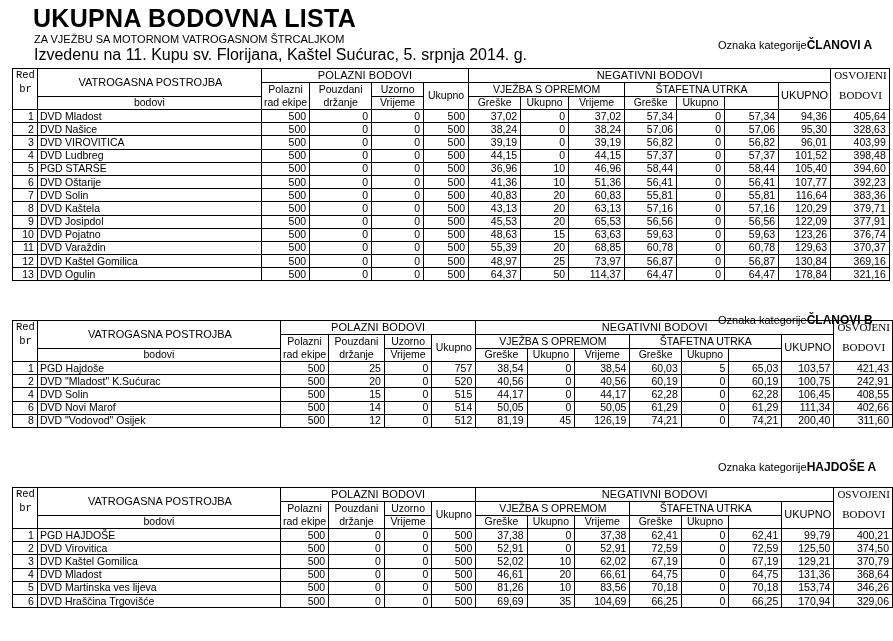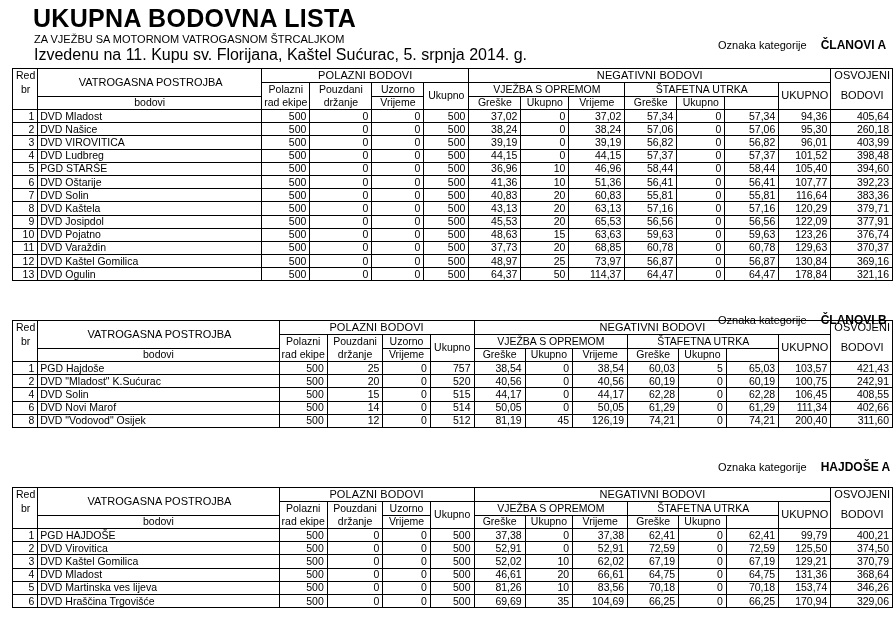--- a/index.html
+++ b/index.html
@@ -54,21 +54,20 @@
     font-size: 11px;
   }
   .cat-tag .cat-label {
     display: inline-block;
     text-align: right;
   }
   .cat-tag .cat-value {
     display: inline-block;
     font-weight: bold;
     font-size: 12px;
-    margin-left: 14px;
   }
 
   
   .score-table {
     position: absolute;
     border-collapse: collapse;
     table-layout: fixed;
     font-size: 10.5px;
     line-height: 1.05;
   }
@@ -94,26 +93,28 @@
   .hdr-unit {
     font-weight: bold;
     font-size: 11px;
     text-align: left;
     padding-left: 4px !important;
   }
   .hdr-red {
     font-size: 10.5px;
     text-align: left;
     padding-left: 3px !important;
+    font-family: Liberation Mono, monospace;
   }
   .hdr-osv {
     font-weight: bold;
     font-size: 11px;
     text-align: left;
     padding-left: 3px !important;
+    font-family: Liberation Serif, serif;
   }
   .hdr-ukupno-neg {
     font-weight: bold;
     font-size: 11px;
   }
   td.num {
     text-align: right;
     padding-right: 3px;
   }
   td.rowno {
@@ -211,21 +212,21 @@
           <td class="num">0</td>
           <td class="num">0</td>
           <td class="num">500</td>
           <td class="num">38,24</td>
           <td class="num">0</td>
           <td class="num">38,24</td>
           <td class="num">57,06</td>
           <td class="num">0</td>
           <td class="num">57,06</td>
           <td class="num">95,30</td>
-          <td class="num">260,18</td>
+          <td class="num">328,63</td>
         </tr>
         <tr style="height:13.2px">
           <td class="rowno">3</td>
           <td class="unitname">DVD VIROVITICA</td>
           <td class="num">500</td>
           <td class="num">0</td>
           <td class="num">0</td>
           <td class="num">500</td>
           <td class="num">39,19</td>
           <td class="num">0</td>
@@ -348,21 +349,21 @@
           <td class="num">123,26</td>
           <td class="num">376,74</td>
         </tr>
         <tr style="height:13.2px">
           <td class="rowno">11</td>
           <td class="unitname">DVD Varaždin</td>
           <td class="num">500</td>
           <td class="num">0</td>
           <td class="num">0</td>
           <td class="num">500</td>
-          <td class="num">37,73</td>
+          <td class="num">55,39</td>
           <td class="num">20</td>
           <td class="num">68,85</td>
           <td class="num">60,78</td>
           <td class="num">0</td>
           <td class="num">60,78</td>
           <td class="num">129,63</td>
           <td class="num">370,37</td>
         </tr>
         <tr style="height:13.2px">
           <td class="rowno">12</td>

